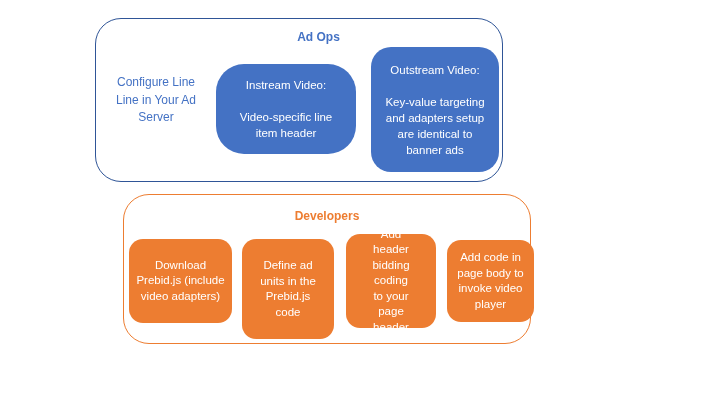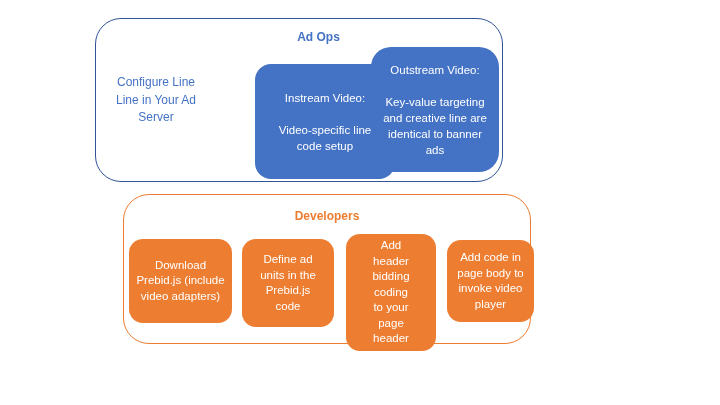--- a/index.html
+++ b/index.html
@@ -57,22 +57,22 @@
     font-size: 11.5px;
     line-height: 16px;
     display: flex;
     flex-direction: column;
     justify-content: center;
     box-sizing: border-box;
   }
   .bluebox .heading { margin: 0 0 16px 0; }
   .bluebox .body    { margin: 0; }
   .bluebox-instream {
-    left: 120px; top: 45px; width: 140px; height: 115px;
-    border-radius: 16px; padding: 0 13px; margin-left: 39px;
+    left: 120px; top: 45px; width: 140px; height: 90px;
+    border-radius: 28px; padding: 0 13px;
   }
   .bluebox-outstream {
     left: 275px; top: 28px; width: 128px; height: 125px;
     border-radius: 20px; padding: 12px 9px;
   }
 
   
   .orangebox {
     position: absolute;
     background: #ED7D31;
@@ -80,42 +80,42 @@
     text-align: center;
     font-size: 11.5px;
     line-height: 15.5px;
     display: flex;
     align-items: center;
     justify-content: center;
     box-sizing: border-box;
     border-radius: 14px;
   }
   .step-1 { left: 5px;   top: 44px; width: 103px; height: 84px; padding: 11px 7px; }
-  .step-2 { left: 118px; top: 44px; width: 92px;  height: 88px; padding: 0 11px; }
-  .step-3 { left: 222px; top: 39px; width: 90px;  height: 117px; padding: 0 24px; }
+  .step-2 { left: 118px; top: 44px; width: 92px;  height: 100px; padding: 0 11px; }
+  .step-3 { left: 222px; top: 39px; width: 90px;  height: 94px; padding: 0 24px; }
   .step-4 { left: 323px; top: 45px; width: 87px;  height: 82px; padding: 0 8px; }
 </style>
 </head>
 <body>
 
 <div class="canvas">
 
   <div class="group group-adops">
     <div class="group-title">Ad Ops</div>
 
     <div class="side-label">Configure Line Line in Your Ad Server</div>
 
     <div class="bluebox bluebox-instream">
       <p class="heading">Instream Video:</p>
-      <p class="body">Video-specific line code setup</p>
+      <p class="body">Video-specific line item header</p>
     </div>
 
     <div class="bluebox bluebox-outstream">
       <p class="heading">Outstream Video:</p>
-      <p class="body">Key-value targeting and creative line are identical to banner ads</p>
+      <p class="body">Key-value targeting and adapters setup are identical to banner ads</p>
     </div>
   </div>
 
   <div class="group group-devs">
     <div class="group-title">Developers</div>
 
     <div class="orangebox step-1">
       <span>Download Prebid.js (include video adapters)</span>
     </div>
 

